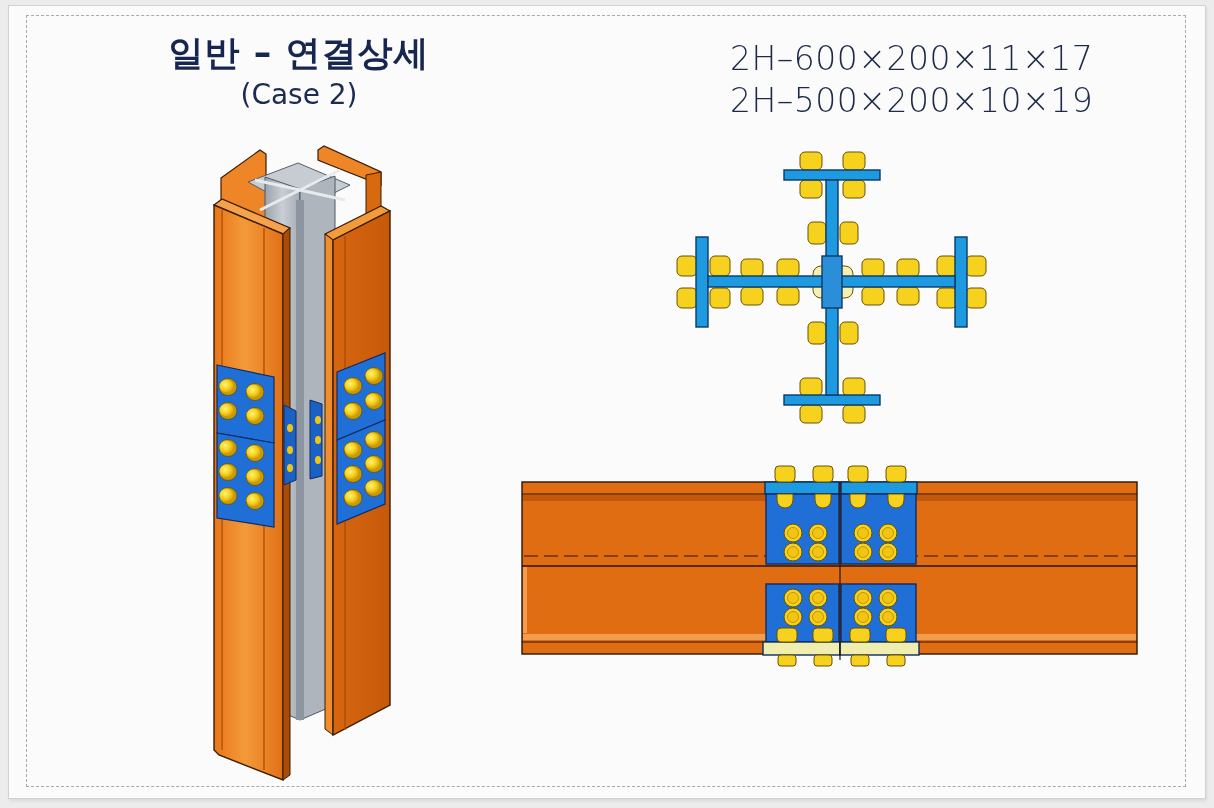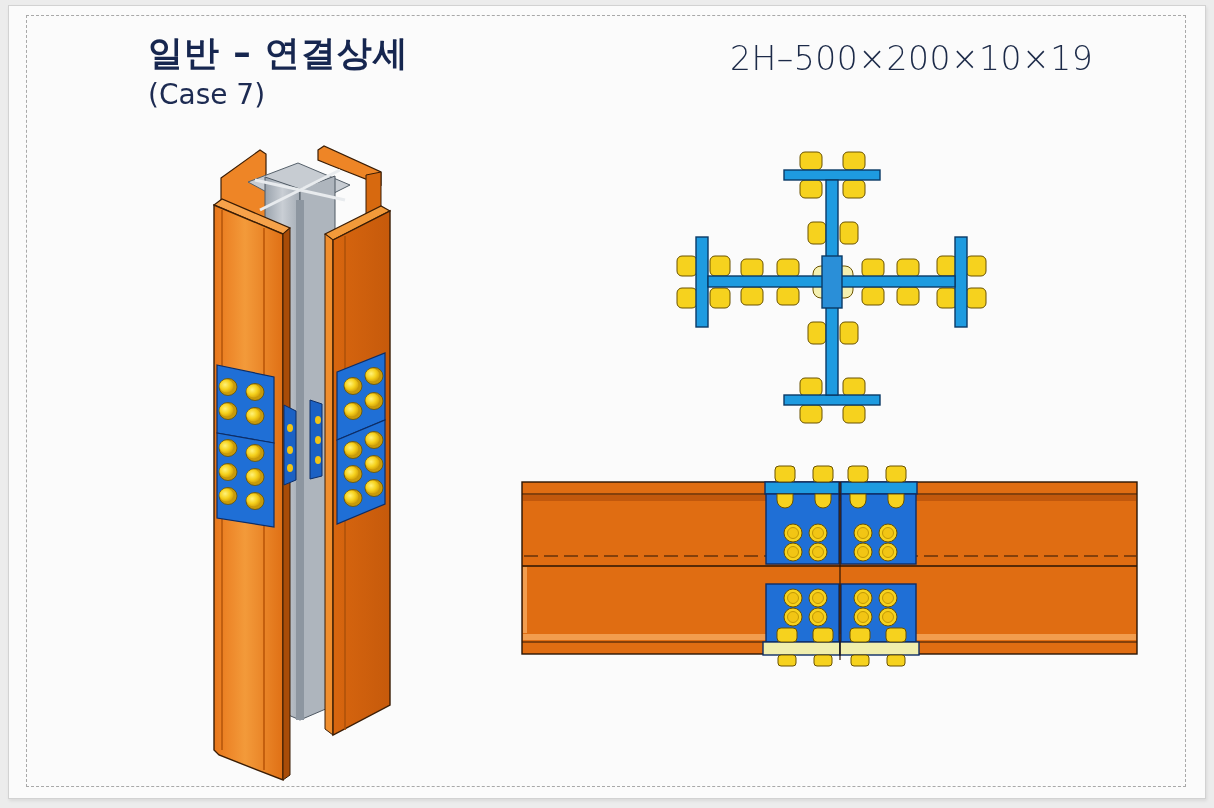--- a/index.html
+++ b/index.html
@@ -13,21 +13,21 @@
     background: #fbfbfb;
     border: 1px solid #d2d2d2;
     box-shadow: 1px 2px 3px rgba(0,0,0,0.08);
   }
   .inner-frame {
     position: absolute; left: 17px; top: 9px; width: 1158px; height: 770px;
     border: 1px dashed #a9a9a9;
   }
   .title {
     position: absolute; left: 148px; top: 30px; width: 302px;
-    color: #16264f;
+    text-align: center; color: #16264f;
   }
   .title .main {
     font-family: "DejaVu Sans", sans-serif; font-weight: bold; font-size: 35px;
     letter-spacing: 1px; line-height: 46px; display: block;
   }
   .title .sub {
     font-family: "DejaVu Sans", sans-serif; font-size: 28px; line-height: 38px;
     display: block; color: #1d2b52;
   }
   .spec {
@@ -40,24 +40,25 @@
 </style>
 </head>
 <body>
 
 <div class="sheet">
   <div class="inner-frame"></div>
 </div>
 
 <div class="title">
   <span class="main">일반 – 연결상세</span>
-  <span class="sub">(Case 7)</span>
+  <span class="sub">(Case 2)</span>
 </div>
 
 <div class="spec">
+  <span>2H–600×200×11×17</span>
   <span>2H–500×200×10×19</span>
 </div>
 
 <svg class="fig" width="1214" height="808">
   <defs>
     <linearGradient id="orL" x1="0" x2="1">
       <stop offset="0" stop-color="#e8761a"></stop>
       <stop offset="0.45" stop-color="#f39a3a"></stop>
       <stop offset="1" stop-color="#e07015"></stop>
     </linearGradient>

